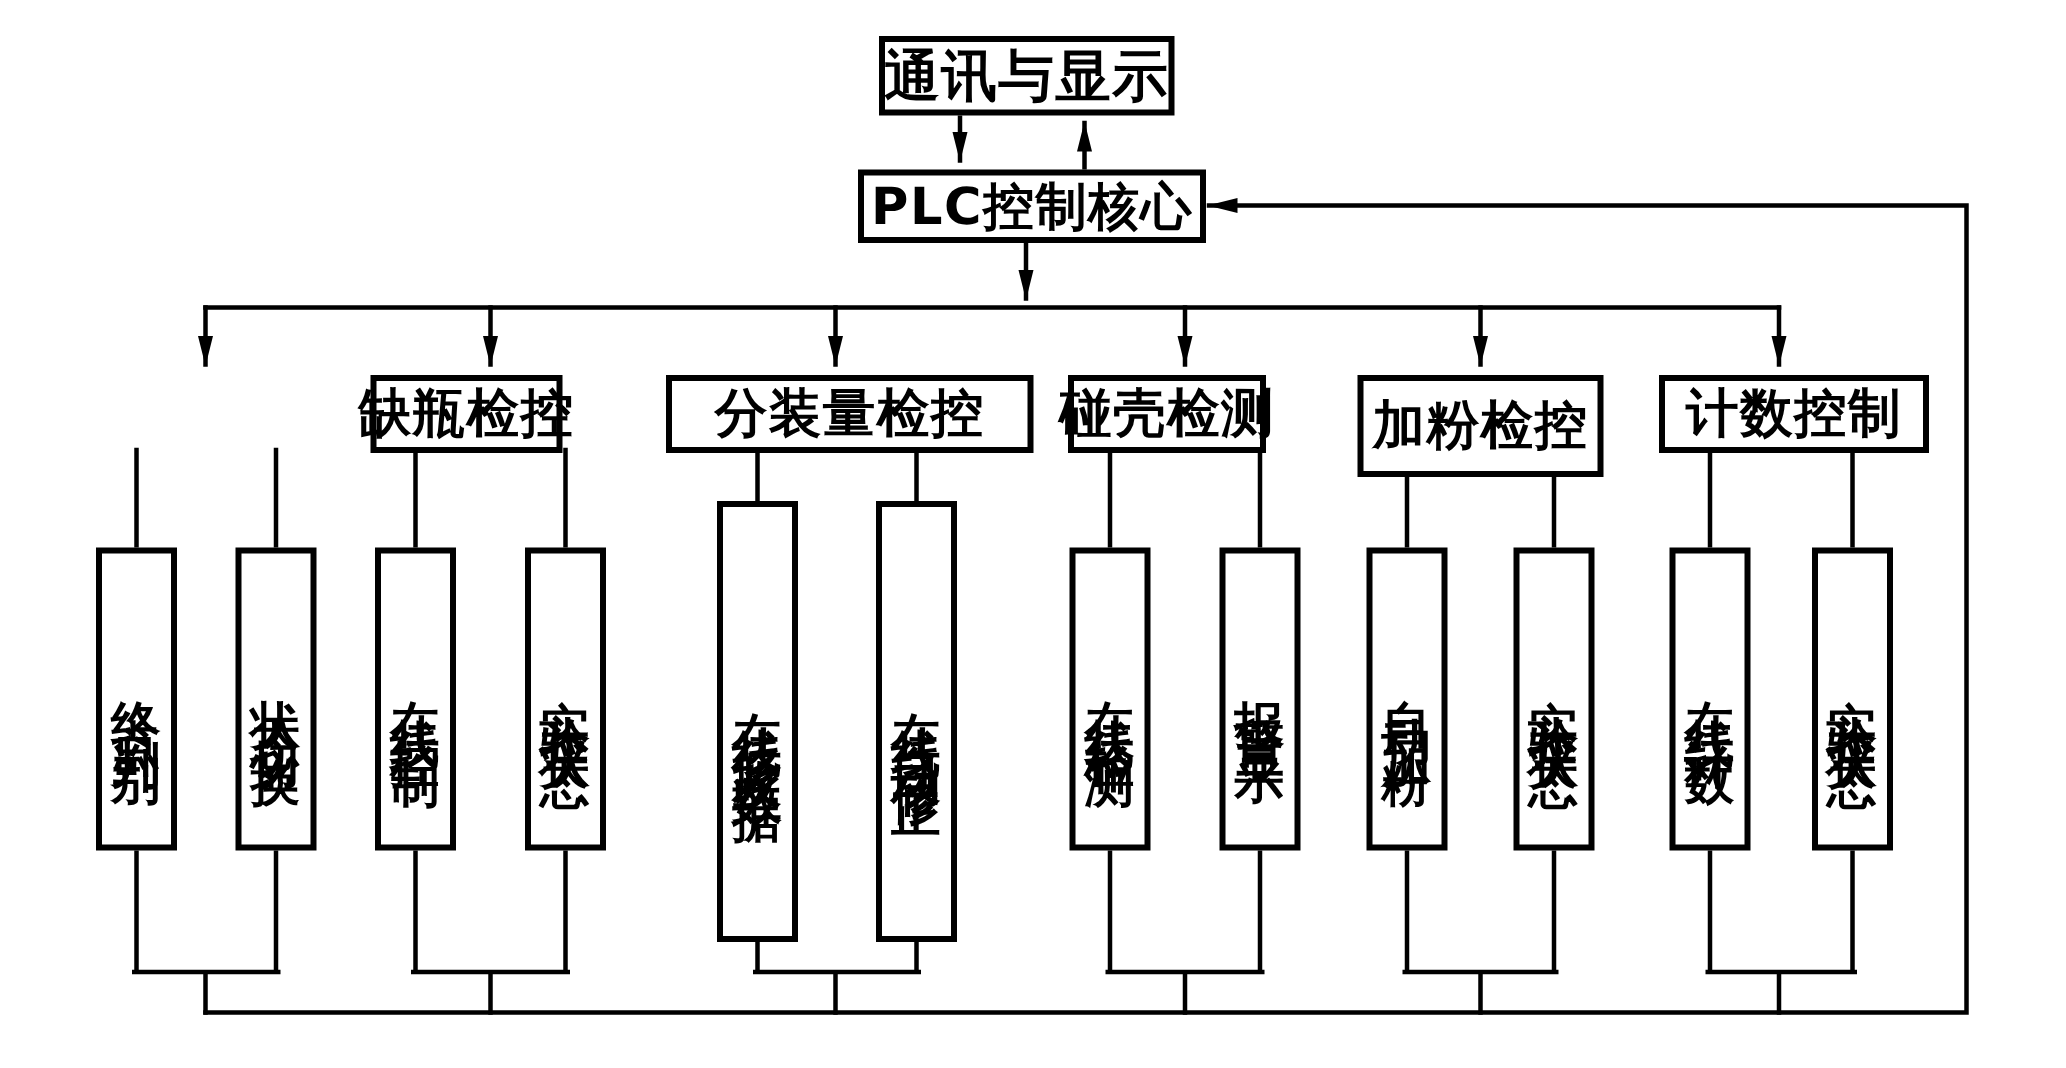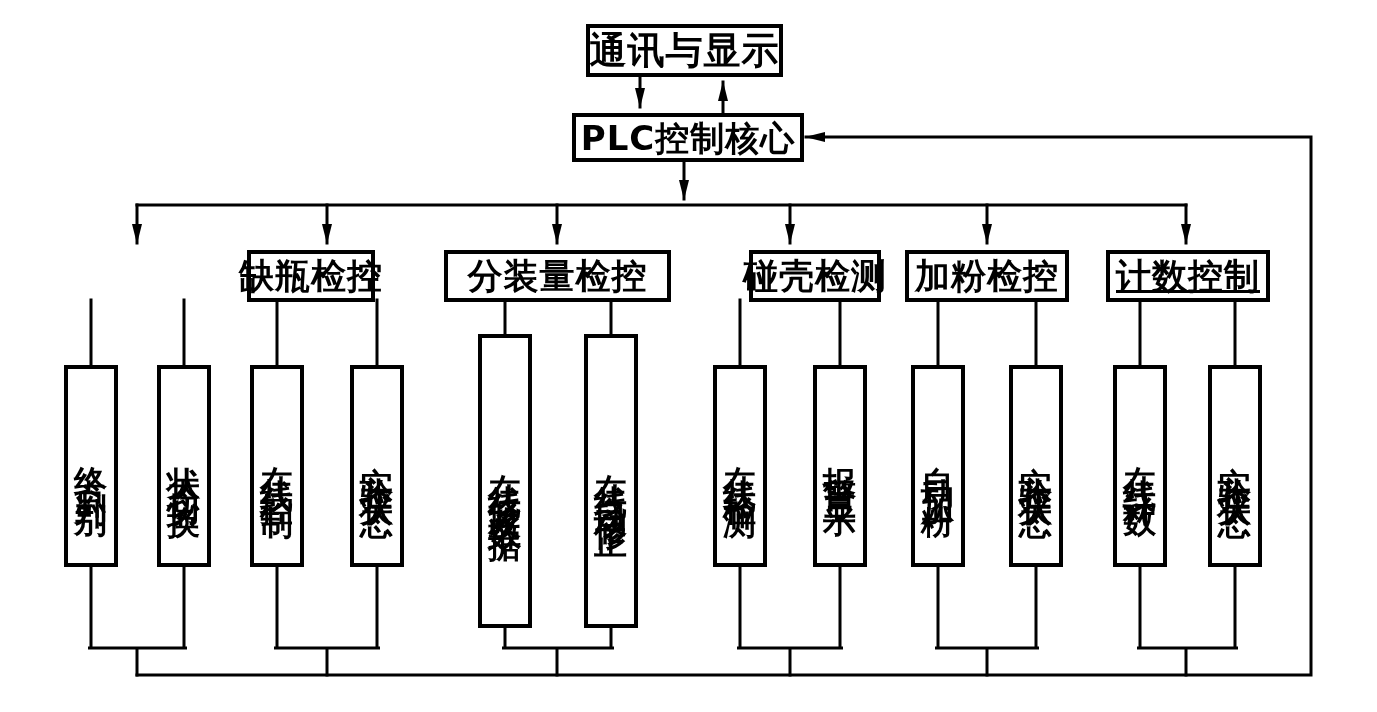--- a/index.html
+++ b/index.html
@@ -104,30 +104,30 @@
     <span>通讯与显示</span>
   </div>
 
   <div class="hbox" style="left:572px; top:113px; width:232px; height:49px; font-size:34px;">
     <span>PLC控制核心</span>
   </div>
 
   <div class="hbox" style="left:247px; top:250px; width:128px; height:52px;">
     <span>缺瓶检控</span>
   </div>
-  <div class="hbox" style="left:444px; top:250px; width:227px; height:52px;">
+  <div class="hbox" style="left:444px; top:250px; width:245px; height:52px;">
     <span>分装量检控</span>
   </div>
-  <div class="hbox" style="left:712px; top:250px; width:132px; height:52px;margin-left:37px;">
+  <div class="hbox" style="left:712px; top:250px; width:132px; height:52px;">
     <span>碰壳检测</span>
   </div>
-  <div class="hbox" style="left:905px; top:250px; width:164px; height:52px;">
+  <div class="hbox" style="left:905px; top:250px; width:164px; height:68px;">
     <span>加粉检控</span>
   </div>
-  <div class="hbox" style="left:1106px; top:250px; width:164px; height:52px;text-decoration:underline;">
+  <div class="hbox" style="left:1106px; top:250px; width:180px; height:52px;">
     <span>计数控制</span>
   </div>
 
   <div class="vbox" style="left:64px;  top:365px; height:202px;">
     <span>终点判别</span>
   </div>
   <div class="vbox" style="left:157px; top:365px; height:202px;">
     <span>状态切换</span>
   </div>
 

